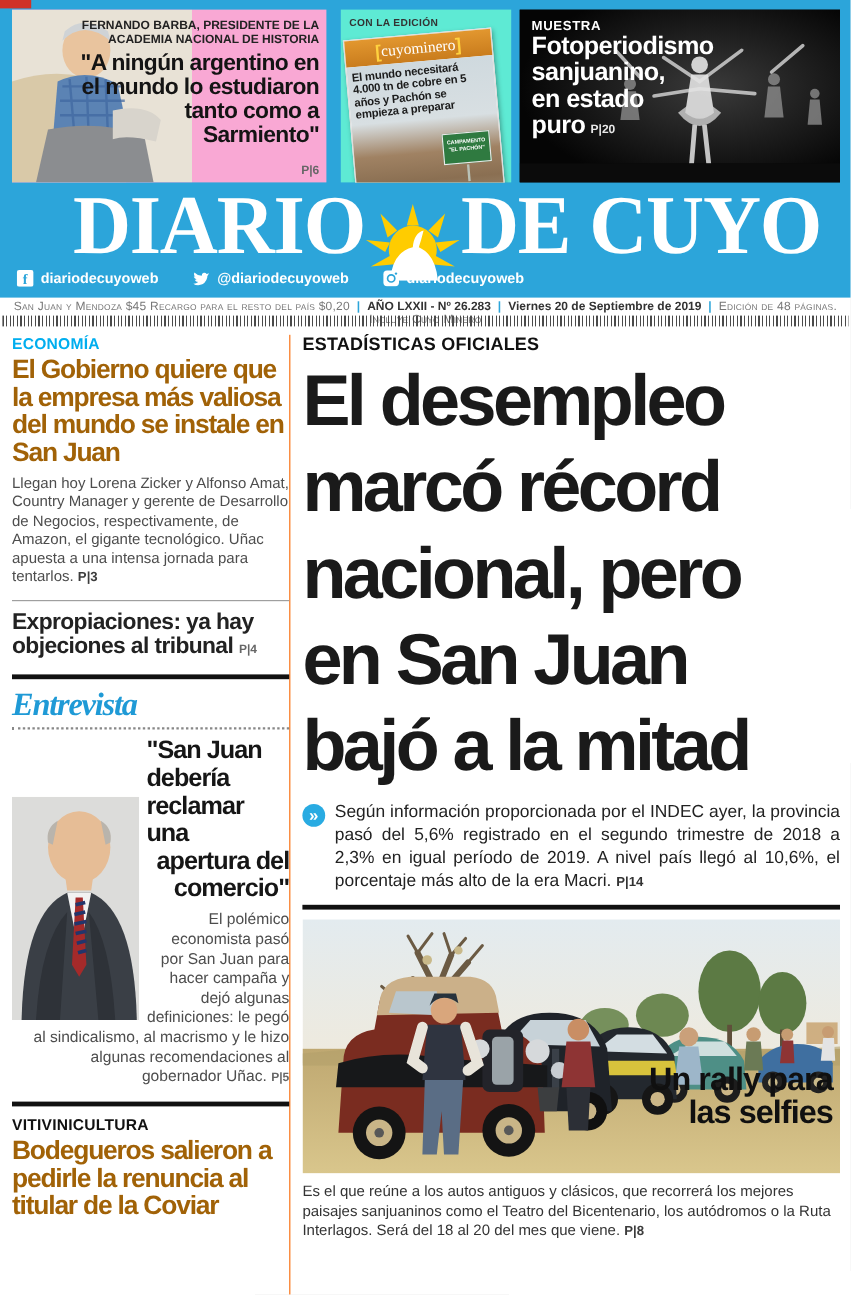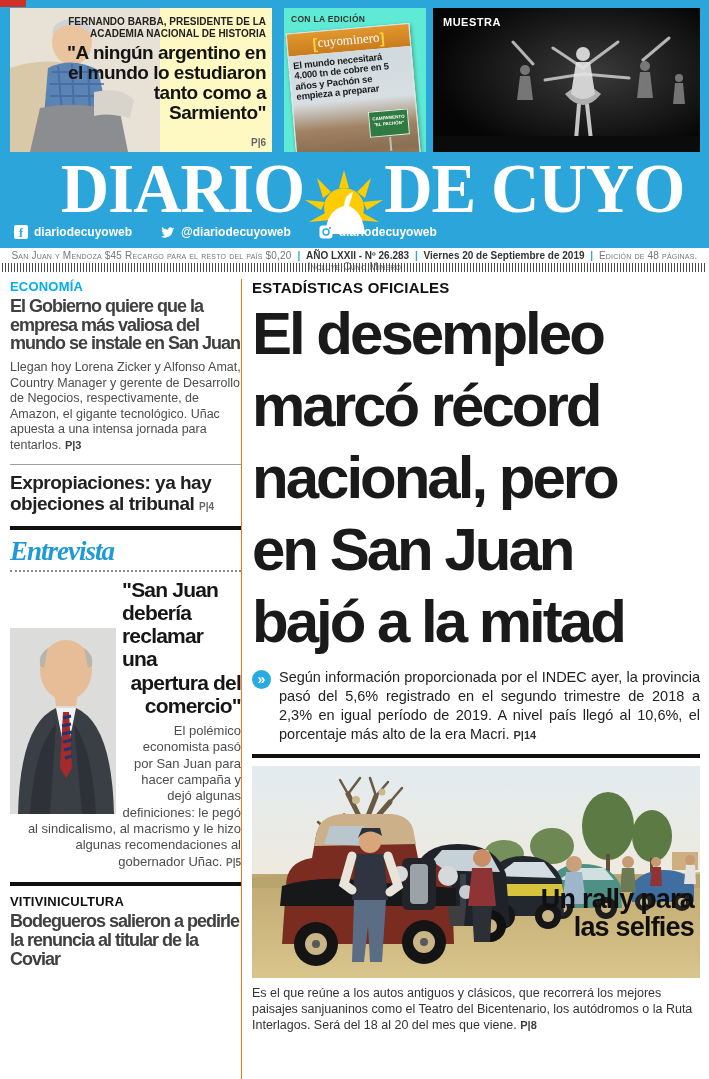--- a/index.html
+++ b/index.html
@@ -6,21 +6,21 @@
   html,body { background:#e9e9e9; }
   body { font-family:"Liberation Sans", sans-serif; }
   #page {
     position:relative; width:709px; height:1079px; margin:0 auto;
     background:#fff; overflow:hidden;
   }
   
   #topframe { position:absolute; left:0; top:0; width:709px; height:248px; background:#2CA5DA; }
   #red-corner { position:absolute; left:0; top:0; width:26px; height:7px; background:#d03126; }
   .strip-box { position:absolute; top:8px; height:144px; overflow:hidden; }
-  #box-left { left:10px; width:262px; background:#fef9c3; }
+  #box-left { left:10px; width:262px; background:#f9a8d4; }
   #box-mid { left:284px; width:142px; background:#5eead4; }
   #box-right { left:433px; width:267px; background:#0a0a0a; }
 
   
   #box-left svg.portrait { position:absolute; left:0; bottom:0; }
   .lb-text { position:absolute; right:6px; top:8px; width:200px; text-align:right; }
   .lb-kicker { font-size:10px; font-weight:bold; color:#222; line-height:1.15; letter-spacing:0; }
   .lb-head { margin-top:4px; font-size:19px; font-weight:bold; color:#141414; line-height:1.05; letter-spacing:-0.5px; white-space:pre-line; }
   .page-ref { font-weight:bold; color:#666; font-size:10px; }
   .lb-page { display:block; margin-top:14px; }
@@ -62,21 +62,21 @@
     background:repeating-linear-gradient(90deg,#4a4a4a 0 1px,transparent 1px 3px); }
 
   
   #content { position:absolute; left:10px; top:279px; width:690px; height:800px; display:flex; }
   #col-left { width:232px; padding-right:0; border-right:1px solid #f97316; }
   #col-right { flex:1; padding-left:10px; }
 
   .kicker { font-size:13px; font-weight:bold; letter-spacing:0.2px; }
   .kicker.blue { color:#00AEEF; }
   .kicker.black { color:#111; }
-  .lh1 { font-size:18px; font-weight:bold; color:#404040; line-height:1.04; letter-spacing:-1px; margin-top:3px; }
+  .lh1 { font-size:22px; font-weight:bold; color:#a16207; line-height:1.04; letter-spacing:-1px; margin-top:3px; }
   .lbody { font-size:12.5px; color:#4d4d4d; line-height:1.24; margin-top:7px; }
   .lbody .page-ref, .caption .page-ref { color:#3c3c3c; font-size:11px; }
   .rule-thin { border-top:1px solid #9f9f9f; margin:11px 0 8px 0; }
   .rule-thick { height:4px; background:#111; margin:12px 0 8px 0; }
   .sub-head { font-size:19px; font-weight:bold; color:#222; line-height:1.08; letter-spacing:-0.5px; }
 
   .entrevista-label { font-family:"Liberation Serif", serif; font-style:italic; font-weight:bold; color:#1F9AD6; font-size:27px; line-height:1; letter-spacing:-1px; }
   .byline { margin-top:3px; font-size:11.5px; color:#444; }
   .byline b { color:#222; }
   .rule-dot { border-top:2px dotted #888; margin:5px 0 6px 0; }
@@ -168,20 +168,27 @@
             <path d="M87 68 L97 68 L100 92 L84 92 Z"></path>
           <circle cx="212" cy="58" r="5"></circle>
             <path d="M207 64 L217 64 L220 90 L204 90 Z"></path>
           <circle cx="246" cy="70" r="4"></circle>
             <path d="M242 75 L250 75 L252 96 L240 96 Z"></path>
         </g>
         <rect y="128" width="267" height="16" fill="#0b0b0b"></rect>
       </svg>
       <div class="rb-text">
         <div class="rb-kicker">MUESTRA</div>
+        <div>
+          <span class="rb-head">Fotoperiodismo
+sanjuanino,
+en estado
+puro</span>
+          <span class="rb-page">P|20</span>
+        </div>
       </div>
     </div>
   </div>
 
   <div id="masthead">
     <div class="mast-row">
       <span class="mast-word">DIARIO</span>
       <span class="sun-wrap">
         <svg width="78" height="64" viewBox="0 0 78 64">
           <g fill="#FFCC00">

